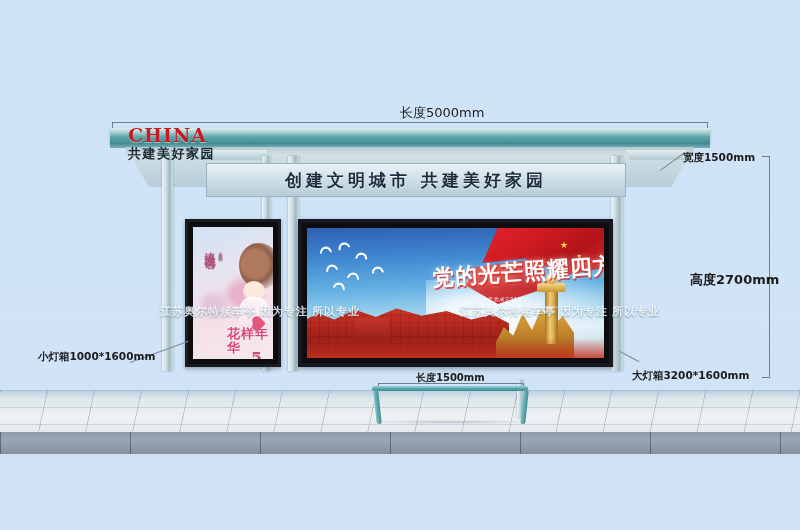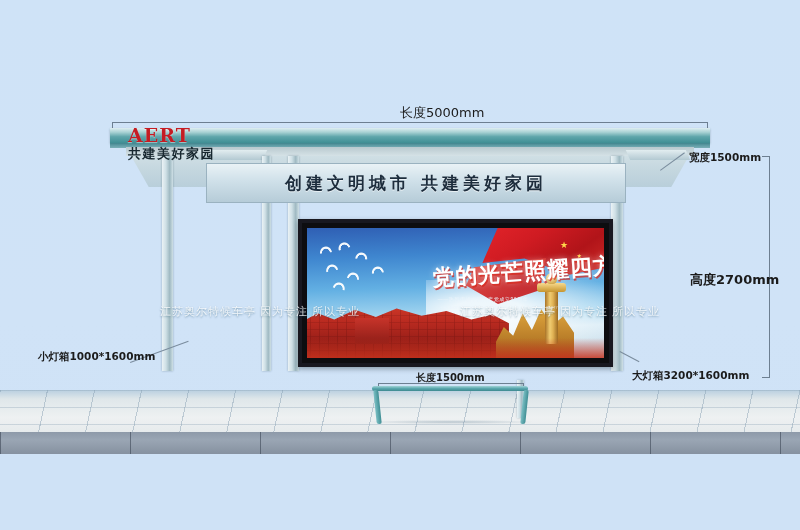--- a/index.html
+++ b/index.html
@@ -32,21 +32,21 @@
     background:linear-gradient(180deg,#dfeef1 0%,#a9d2d4 28%,#5fa6ab 58%,#3f8e94 100%);
     box-shadow:0 1px 2px rgba(40,70,80,.35);}
   .roof-edge{position:absolute;left:110px;top:143px;width:600px;height:5px;
     background:linear-gradient(180deg,#2f7c83 0%,#6aa5ab 100%);opacity:.85;}
   .roof-under{position:absolute;left:126px;top:147px;width:568px;height:9px;
     background:linear-gradient(180deg,#b9c9cf 0%,#d5e2e6 100%);}
   .roof-persp{position:absolute;left:126px;top:147px;width:568px;height:40px;
     background:linear-gradient(180deg,rgba(215,228,232,.95) 0%,rgba(195,213,219,.85) 55%,rgba(175,198,206,.7) 100%);
     clip-path:polygon(0 0,100% 0,96% 100%,4% 100%);}
 
-  .header-band{position:absolute;left:206px;top:163px;width:420px;height:40px;
+  .header-band{position:absolute;left:206px;top:163px;width:420px;height:34px;
     background:linear-gradient(180deg,#e9f2f6 0%,#cfe0e9 45%,#b6ccd8 100%);
     border:1px solid #9ab2c0;box-sizing:border-box;
     display:flex;align-items:center;justify-content:center;overflow:hidden;}
   .header-band .slogan{
     font-family:"DejaVu Serif","Liberation Serif",serif;
     font-size:17px;font-weight:bold;color:#1d2d3d;letter-spacing:4px;
     white-space:nowrap;text-shadow:0 1px 0 rgba(255,255,255,.6);}
 
   
   .post{position:absolute;background:linear-gradient(90deg,#eaf2f5 0%,#cfe0e6 35%,#9fb9c2 70%,#cfe0e6 100%);
@@ -139,38 +139,38 @@
     font-size:22px;font-weight:bold;color:#fff;letter-spacing:1px;
     transform:rotate(-4deg);
     text-shadow:1px 2px 0 rgba(215,40,30,.75), 0 0 6px rgba(255,255,255,.55);
     white-space:nowrap;}
   .lg-sub{position:absolute;left:44%;top:52%;font-size:5px;color:#eaf4fb;letter-spacing:.6px;white-space:nowrap;}
   .lg-sub2{position:absolute;left:45%;top:60%;font-size:3px;color:rgba(235,245,252,.7);letter-spacing:.4px;white-space:nowrap;}
 
   
   .watermark{position:absolute;left:110px;top:300px;width:600px;height:22px;
     display:flex;align-items:center;justify-content:space-around;pointer-events:none;}
-  .watermark span{font-size:11px;font-weight:normal;color:rgba(255,255,255,.82);
+  .watermark span{font-size:11px;font-weight:bold;color:rgba(255,255,255,.82);
     letter-spacing:1px;text-shadow:0 1px 2px rgba(0,60,90,.45);white-space:nowrap;text-align:center;}
 
   
   .bench-top{position:absolute;left:372px;top:386px;width:156px;height:5px;
     background:linear-gradient(180deg,#9fd3d6 0%,#5aa7ad 50%,#3d8990 100%);border-radius:3px;}
   .bench-leg{position:absolute;width:5px;height:34px;
     background:linear-gradient(90deg,#7cc0c5,#3f8e94);border-radius:2px;}
   .bench-leg-l{left:375px;top:390px;transform:skewX(6deg);}
   .bench-leg-r{left:522px;top:390px;transform:skewX(-6deg);}
   .bench-shadow{position:absolute;left:368px;top:420px;width:166px;height:4px;
     background:radial-gradient(ellipse,rgba(90,120,140,.35),rgba(90,120,140,0) 72%);}
 
   
   .ann{position:absolute;font-size:11.5px;color:#1b1b1b;white-space:nowrap;
        font-family:"DejaVu Sans","Liberation Sans",sans-serif;}
   .ann-len-top{left:352px;top:104px;font-size:13px;font-weight:normal;margin-left:48px;}
-  .ann-width{left:683px;top:151px;font-size:10.5px;font-weight:bold;margin-left:6px;}
+  .ann-width{left:683px;top:151px;font-size:10.5px;font-weight:bold;}
   .ann-height{left:690px;top:271px;font-size:13px;font-weight:bold;}
   .ann-small{left:38px;top:350px;font-size:10.5px;font-weight:bold;}
   .ann-large{left:632px;top:353px;font-size:10.5px;font-weight:bold;margin-top:16px;}
   .ann-bench{left:416px;top:371px;font-size:10px;font-weight:bold;}
 
   .dim-line{position:absolute;background:#6d7f91;}
   .dl-top{left:112px;top:122px;width:596px;height:1px;}
   .dl-top-l{left:112px;top:122px;width:1px;height:9px;}
   .dl-top-r{left:707px;top:122px;width:1px;height:9px;}
   .dl-right{left:769px;top:156px;width:1px;height:222px;}
@@ -227,24 +227,38 @@
   <div class="post post-b"></div>
   <div class="post post-c"></div>
   <div class="post post-d"></div>
   <div class="post post-e"></div>
 
   <div class="header-band">
     <div class="slogan">创建文明城市  共建美好家园</div>
   </div>
 
   <div class="logo">
-    <div class="logo-main">AERT</div>
+    <div class="logo-main">CHINA</div>
     <div class="logo-sub">共建美好家园</div>
   </div>
 
+  <div class="lightbox-sm">
+    <div class="art">
+      <div class="sm-blob sm-b1"></div>
+      <div class="sm-blob sm-b2"></div>
+      <div class="sm-girl"></div>
+      <div class="sm-face"></div>
+      <div class="sm-body"></div>
+      <div class="sm-heart"></div>
+      <div class="sm-vtext">浪漫花语</div>
+      <div class="sm-sub">最美的时光遇见最好的你</div>
+      <div class="sm-cap">花样年华</div>
+      <div class="sm-num">5</div>
+    </div>
+  </div>
 
   <div class="lightbox-lg">
     <div class="art">
       <div class="lg-sunglow"></div>
 
       <div class="lg-birds">
         <div class="bird" style="left:2px;top:4px;"></div>
         <div class="bird" style="left:20px;top:0px;transform:rotate(-18deg)"></div>
         <div class="bird" style="left:38px;top:10px;transform:rotate(4deg)"></div>
         <div class="bird" style="left:8px;top:22px;transform:rotate(-12deg)"></div>

